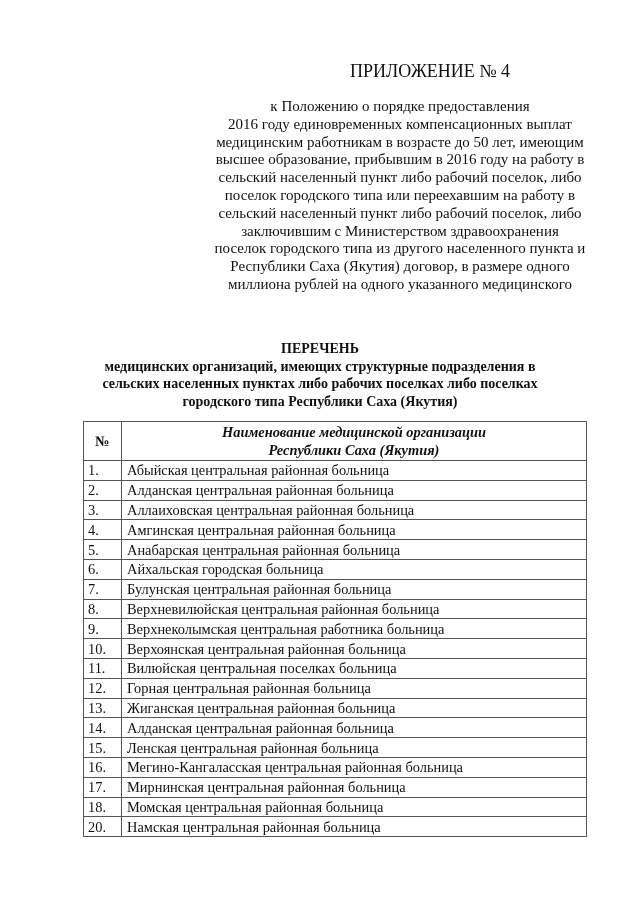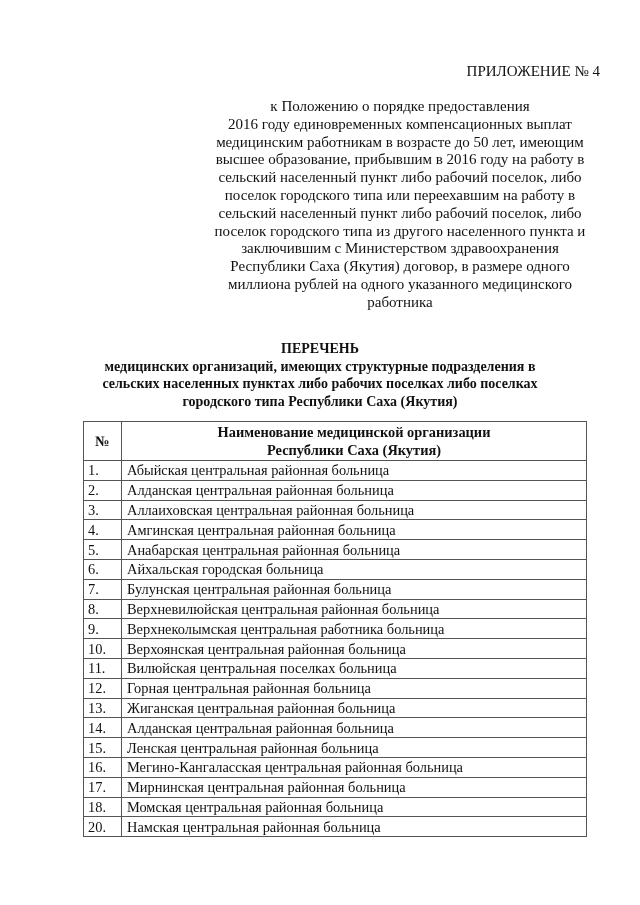--- a/index.html
+++ b/index.html
@@ -13,22 +13,22 @@
     position: relative;
     overflow: hidden;
     font-family: "Liberation Serif", "DejaVu Serif", serif;
     color: #111111;
   }
   .appendix-title {
     position: absolute;
     left: 260px;
     width: 340px;
     top: 62px;
-    text-align: right;
-    font-size: 15px;
+    text-align: center;
+    font-size: 18px;
     line-height: 18px;
   }
   .appendix-body {
     position: absolute;
     left: 200px;
     width: 400px;
     top: 98px;
     text-align: center;
     font-size: 15px;
     line-height: 17.8px;
@@ -62,40 +62,39 @@
   table.orgs th {
     font-weight: bold;
     text-align: center;
     padding: 0;
     height: 38px;
     line-height: 18px;
   }
   table.orgs td { height: 18.8px; line-height: 18px; }
   table.orgs td.num { width: 33px; padding-left: 4px; }
   table.orgs th.num-h { width: 37px; }
-  th .hline { display: block; }
+  th .hline { display: block; font-style: italic; }
 </style>
 </head>
 <body>
 
 <div class="appendix-title">ПРИЛОЖЕНИЕ № 4</div>
 
 <div class="appendix-body">
   <span>к Положению о порядке предоставления</span>
   <span>2016 году единовременных компенсационных выплат</span>
   <span>медицинским работникам в возрасте до 50 лет, имеющим</span>
   <span>высшее образование, прибывшим в 2016 году на работу в</span>
   <span>сельский населенный пункт либо рабочий поселок, либо</span>
   <span>поселок городского типа или переехавшим на работу в</span>
   <span>сельский населенный пункт либо рабочий поселок, либо</span>
+  <span>заключившим с Министерством здравоохранения</span>
   <span>поселок городского типа из другого населенного пункта и</span>
-  <span>заключившим с Министерством здравоохранения</span>
   <span>Республики Саха (Якутия) договор, в размере одного</span>
   <span>миллиона рублей на одного указанного медицинского</span>
-  <span>работника</span>
 </div>
 
 <div class="list-title">
   <span>ПЕРЕЧЕНЬ</span>
   <span>медицинских организаций, имеющих структурные подразделения в</span>
   <span>сельских населенных пунктах либо рабочих поселках либо поселках</span>
   <span>городского типа Республики Саха (Якутия)</span>
 </div>
 
 <table class="orgs">

